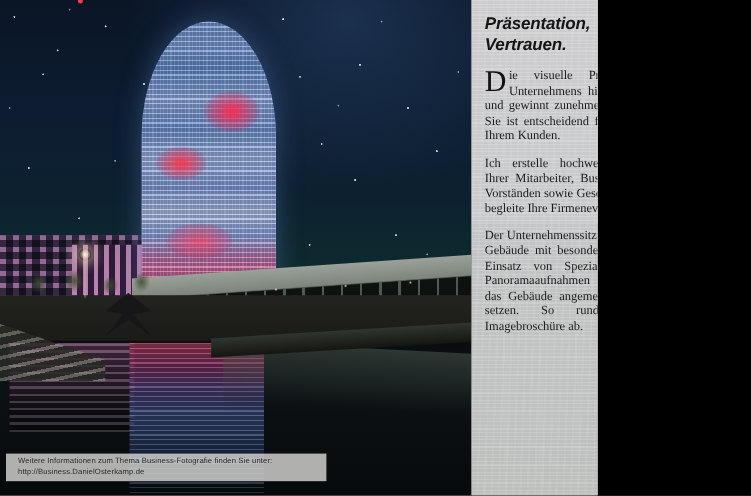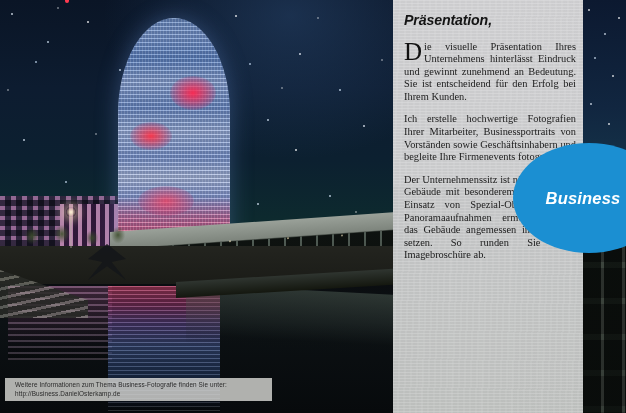--- a/index.html
+++ b/index.html
@@ -5,21 +5,21 @@
   html, body {
     margin: 0;
     padding: 0;
     background: #000;
   }
   body {
     font-family: "Liberation Sans", sans-serif;
   }
   #page {
     position: relative;
-    width: 626px;
+    width: 498px;
     height: 413px;
     overflow: hidden;
     background: #e5e5e5;
   }
 
   
   .photo-left {
     position: absolute;
     left: 0; top: 0;
     width: 393px; height: 413px;
@@ -470,20 +470,21 @@
     <div class="panel-veil-grain"></div>
 
     <div class="right-strip">
       <div class="rs-sky"></div>
       <div class="rs-bldg"></div>
     </div>
 
     <div class="text-wrap">
       <h1 class="headline">
         <span>Präsentation,</span>
+        <span>Vertrauen.</span>
       </h1>
 
       <p class="para dropcap-para"><span class="dropcap">D</span><span>ie visuelle Präsentation Ihres Unternehmens hinterlässt Eindruck und gewinnt zunehmend an Bedeutung. Sie ist entscheidend für den Erfolg bei Ihrem Kunden.</span></p>
 
       <p class="para">Ich erstelle hochwertige Fotografien Ihrer Mitarbeiter, Businessportraits von Vorständen sowie Geschäftsinhabern und begleite Ihre Firmenevents fotografisch.</p>
 
       <p class="para">Der Unternehmenssitz ist nicht selten ein Gebäude mit besonderem Prestige. Der Einsatz von Spezial-Objektiven und Panoramaaufnahmen ermöglichen es, das Gebäude angemessen in Szene zu setzen. So runden Sie jede Imagebroschüre ab.</p>
 
     </div>
 

